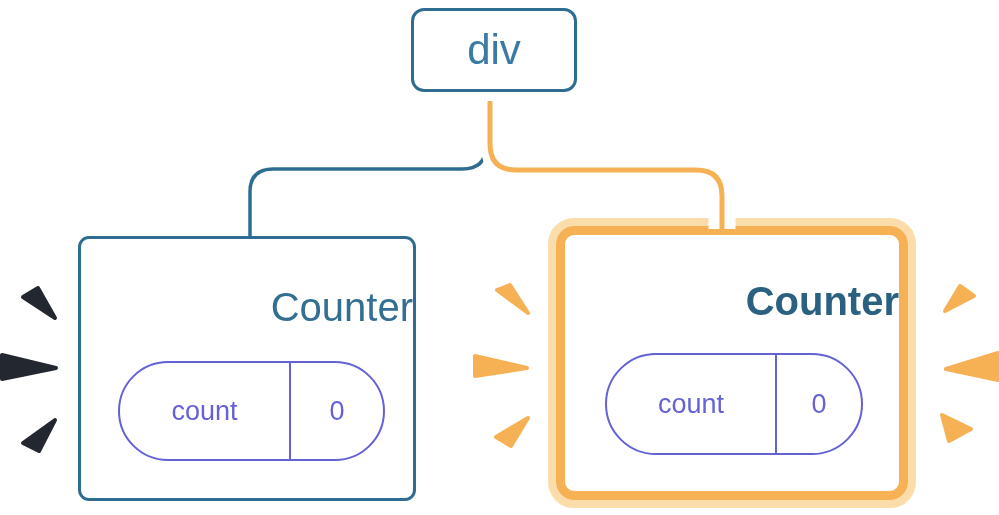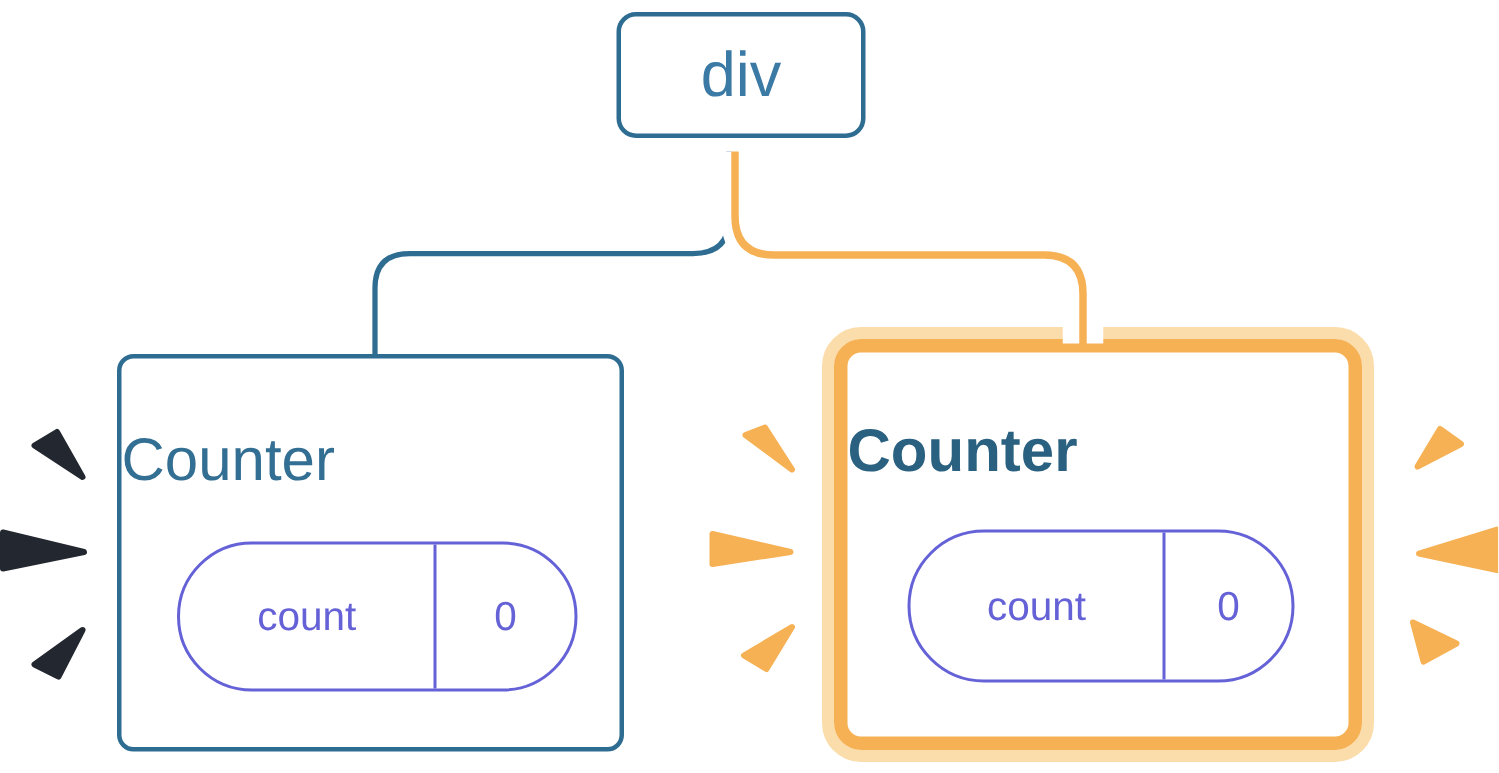--- a/index.html
+++ b/index.html
@@ -25,21 +25,21 @@
     left:411px;top:8px;width:166px;height:84px;
     border:3.5px solid var(--blue-border);border-radius:13px;
     display:flex;align-items:center;justify-content:center;
     font-size:42px;font-weight:500;color:var(--blue-text);
   }
   .counter-box-left{
     left:78px;top:236px;width:338px;height:265px;
     border:3.5px solid var(--blue-border);border-radius:11px;
   }
   .counter-title{
-    position:absolute;left:0;width:100%;text-align:left;
+    position:absolute;left:0;width:100%;text-align:right;
     font-size:40px;line-height:44px;
   }
   .counter-box-left .counter-title{top:46px;font-weight:500;color:var(--title-blue);}
   
   .counter-box-right-outer{
     position:absolute;left:548px;top:218px;width:368px;height:290px;
     box-sizing:border-box;border:8px solid var(--orange-light);border-radius:26px;
     background:transparent;
   }
   .counter-box-right-inner{

